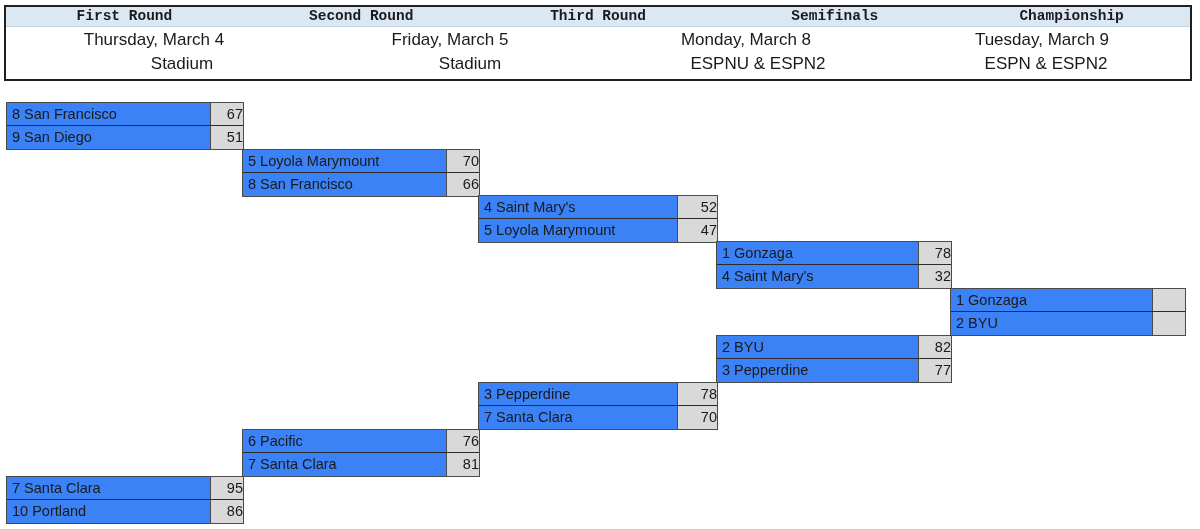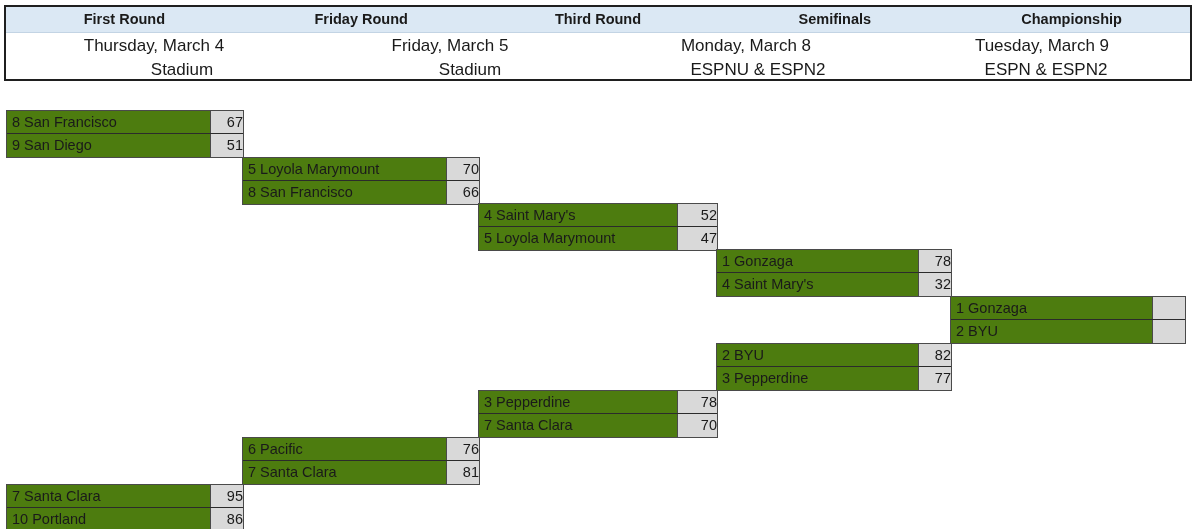--- a/index.html
+++ b/index.html
@@ -27,22 +27,23 @@
     box-sizing: border-box;
     background: #ffffff;
   }
   #schedule-table .sched-row {
     display: flex;
     width: 100%;
     box-sizing: border-box;
   }
   #schedule-table .sched-row.round-row {
     background: #dbe8f4;
-    height: 26px;
+    height: 20px;
     border-bottom: 1px solid #c3d4e4;
+    font-family: Liberation Mono, monospace;
   }
   #schedule-table .sched-row.date-row { height: 25px; }
   #schedule-table .sched-row.venue-row { height: 23px; padding-left: 32px; }
   #schedule-table .sched-cell {
     flex: 1 1 0;
     display: flex;
     align-items: center;
     justify-content: center;
     font-size: 17px;
     line-height: 1;
@@ -58,22 +59,21 @@
     position: absolute;
     left: 0;
     top: 0;
     width: 1200px;
     height: 529px;
   }
   .matchup {
     position: absolute;
     box-sizing: border-box;
     border: 1.5px solid #4a4a4a;
-    background: #4d7c0f;
-    margin-top: 8px;
+    background: #3b82f6;
   }
   .slot {
     display: flex;
     height: 23px;
     box-sizing: border-box;
     align-items: stretch;
   }
   .slot.top { border-bottom: 1.5px solid #2b2b2b; }
   .team {
     flex: 1 1 auto;
@@ -100,21 +100,21 @@
   }
   .score.wide { flex-basis: 40px; width: 40px; }
 </style>
 </head>
 <body>
 
 <div id="schedule-table">
 
   <div class="sched-row round-row">
     <div class="sched-cell">First Round</div>
-    <div class="sched-cell">Friday Round</div>
+    <div class="sched-cell">Second Round</div>
     <div class="sched-cell">Third Round</div>
     <div class="sched-cell">Semifinals</div>
     <div class="sched-cell">Championship</div>
   </div>
 
   <div class="sched-row date-row">
     <div class="sched-cell">Thursday, March 4</div>
     <div class="sched-cell">Friday, March 5</div>
     <div class="sched-cell">Monday, March 8</div>
     <div class="sched-cell">Tuesday, March 9</div>

